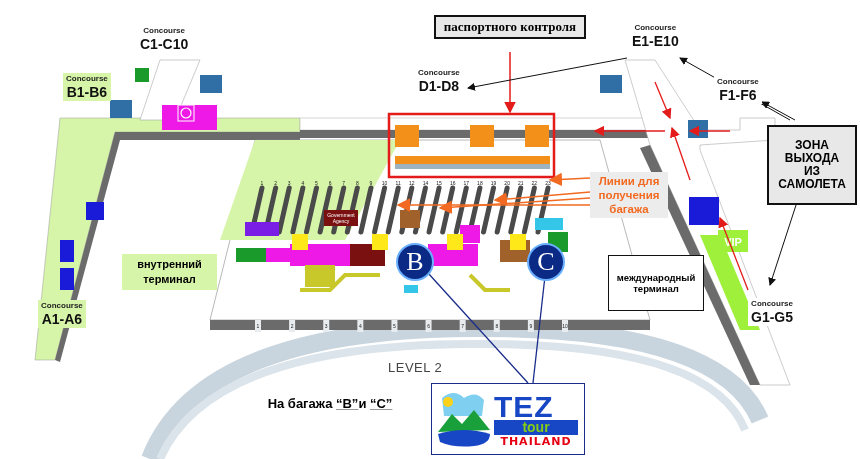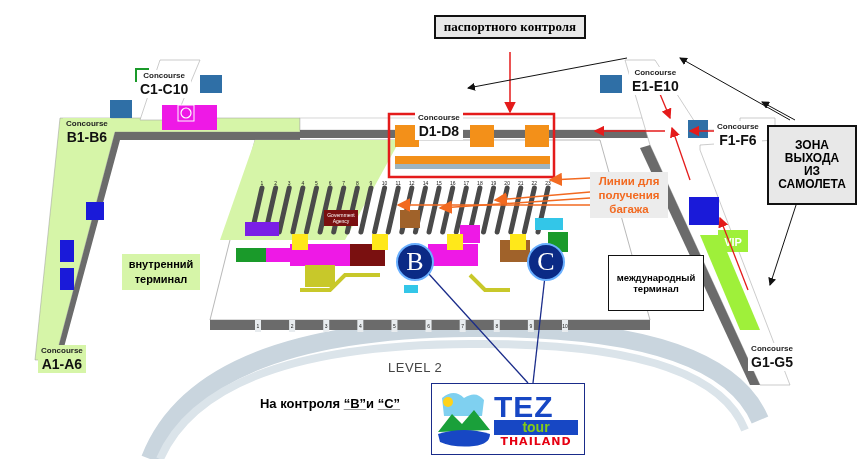--- a/index.html
+++ b/index.html
@@ -1,27 +1,27 @@
 <!DOCTYPE html>
 <html><head>
 <meta charset="utf-8">
 <style>
   html,body{margin:0;padding:0;background:#fff;}
   body{width:860px;height:459px;position:relative;overflow:hidden;font-family:"Liberation Sans",sans-serif;}
   #map{position:absolute;left:0;top:0;width:860px;height:459px;}
   .abs{position:absolute;}
-  .concourse{position:absolute;text-align:center;line-height:1;background:#fff;padding:2px 3px;margin-top:45px;}
+  .concourse{position:absolute;text-align:center;line-height:1;background:#fff;padding:2px 3px;}
   .concourse.green{background:#d6f5a8;}
   .concourse .small{font-size:8px;font-weight:bold;color:#222;display:block;}
   .concourse .big{font-size:14px;font-weight:bold;color:#111;display:block;margin-top:2px;}
   .callout-box{position:absolute;border:2px solid #111;background:#e8e8e8;text-align:center;font-weight:bold;}
   .passport{left:434px;top:15px;width:148px;font-family:"Liberation Serif",serif;font-size:13px;line-height:18px;padding:1px 0;}
   .exitzone{left:767px;top:125px;width:86px;font-size:12px;line-height:13px;padding:12px 0;}
   .intl{position:absolute;left:608px;top:255px;width:94px;border:1.5px solid #111;background:#fff;text-align:center;font-size:9.5px;font-weight:bold;line-height:11px;padding:16px 0;}
-  .domestic{position:absolute;left:122px;top:254px;width:78px;background:#d6f5a8;text-align:center;font-size:11px;font-weight:bold;line-height:15px;padding:3px 0;}
+  .domestic{position:absolute;left:122px;top:254px;width:95px;background:#d6f5a8;text-align:center;font-size:11px;font-weight:bold;line-height:15px;padding:3px 0;}
   .baggage{position:absolute;left:590px;top:172px;width:78px;background:#ececec;text-align:center;color:#f26a21;font-size:11.5px;font-weight:bold;line-height:14px;padding:2px 0;}
   .level{position:absolute;left:388px;top:360px;font-size:13px;color:#444;letter-spacing:.5px;}
   .meet{position:absolute;left:210px;top:395px;width:240px;text-align:center;font-size:13px;font-weight:bold;line-height:17px;}
   .meet u{text-decoration:underline;text-decoration-color:#999;}
   .gate-circle{position:absolute;width:34px;height:34px;border-radius:50%;background:#0b2a86;border:2px solid #6ab0ff;color:#fff;font-family:"Liberation Serif",serif;font-size:26px;text-align:center;line-height:34px;}
   .tez{position:absolute;left:431px;top:383px;width:152px;height:70px;border:1.5px solid #1a2c8a;background:#fff;}
   .tez .t1{position:absolute;left:62px;top:8px;font-size:30px;font-weight:bold;color:#1747c4;letter-spacing:1px;line-height:30px;font-family:"Liberation Sans",sans-serif;}
   .tez .t2{position:absolute;left:62px;top:36px;width:84px;height:15px;background:#1747c4;color:#84cc16;font-size:14px;font-weight:bold;text-align:center;line-height:15px;}
   .tez .t3{position:absolute;left:62px;top:52px;width:84px;color:#e60012;font-size:11px;font-weight:bold;text-align:center;letter-spacing:1px;line-height:12px;font-family:"DejaVu Sans",sans-serif;}
 </style>
@@ -300,21 +300,21 @@
 
 <div class="abs" style="left:326px;top:212px;width:30px;font-size:5px;color:#fff;text-align:center;line-height:6px;">Government Agency</div>
 
 <div class="gate-circle" style="left:396px;top:243px;">B</div>
 <div class="gate-circle" style="left:527px;top:243px;">C</div>
 
 <div class="level">LEVEL 2</div>
 
 <div class="meet">
   <div>
-    <span>На контроля </span>
+    <span>На багажа </span>
     <u>“B”</u><span>и </span><u>“C”</u>
   </div>
 </div>
 
 <div class="tez">
   <svg width="60" height="66" style="position:absolute;left:2px;top:2px;">
     <path d="M8,12 Q20,2 30,12 Q42,4 50,14 L48,30 L10,30 Z" fill="#7fd0f0"></path>
     <circle cx="14" cy="16" r="5" fill="#ffd21a"></circle>
     <path d="M4,46 L18,28 L28,38 L40,24 L56,44 Z" fill="#1aa03a"></path>
     <path d="M4,48 Q30,40 56,48 Q56,58 40,60 Q20,62 6,56 Z" fill="#1747c4"></path>

